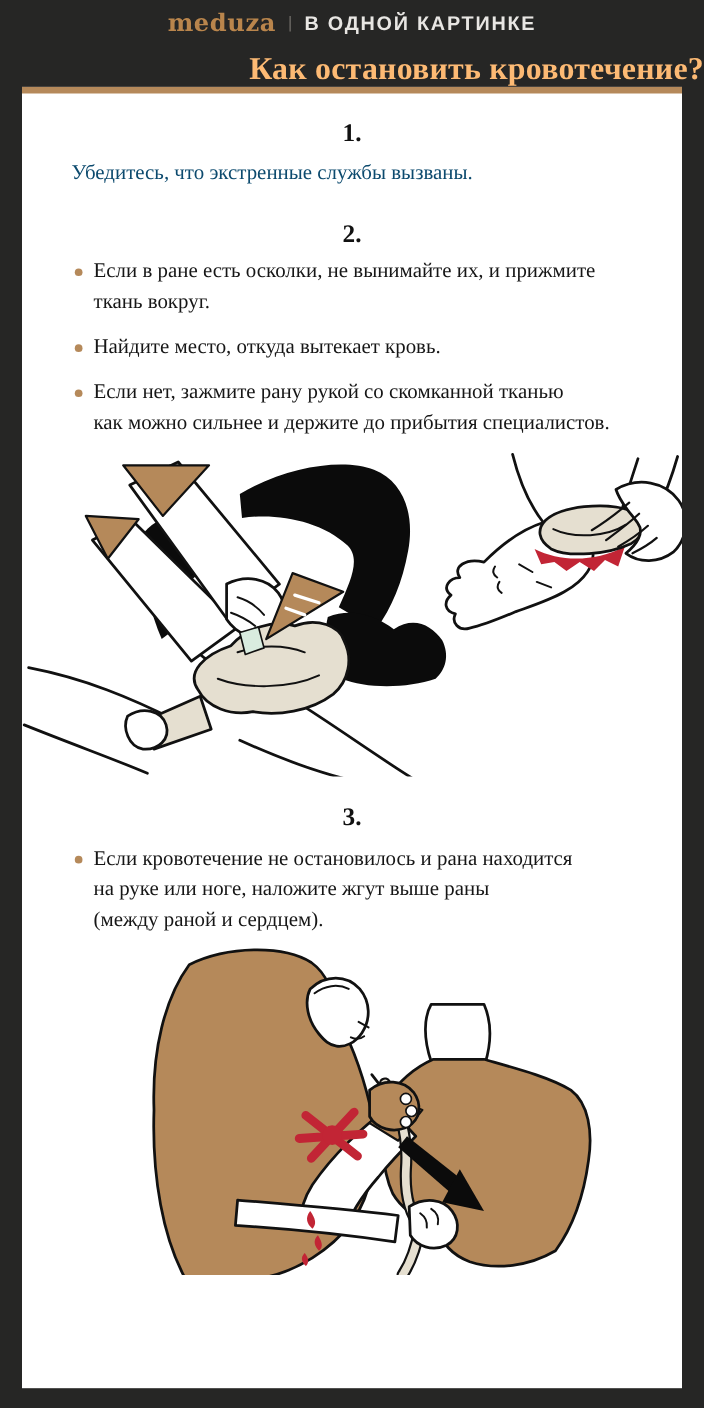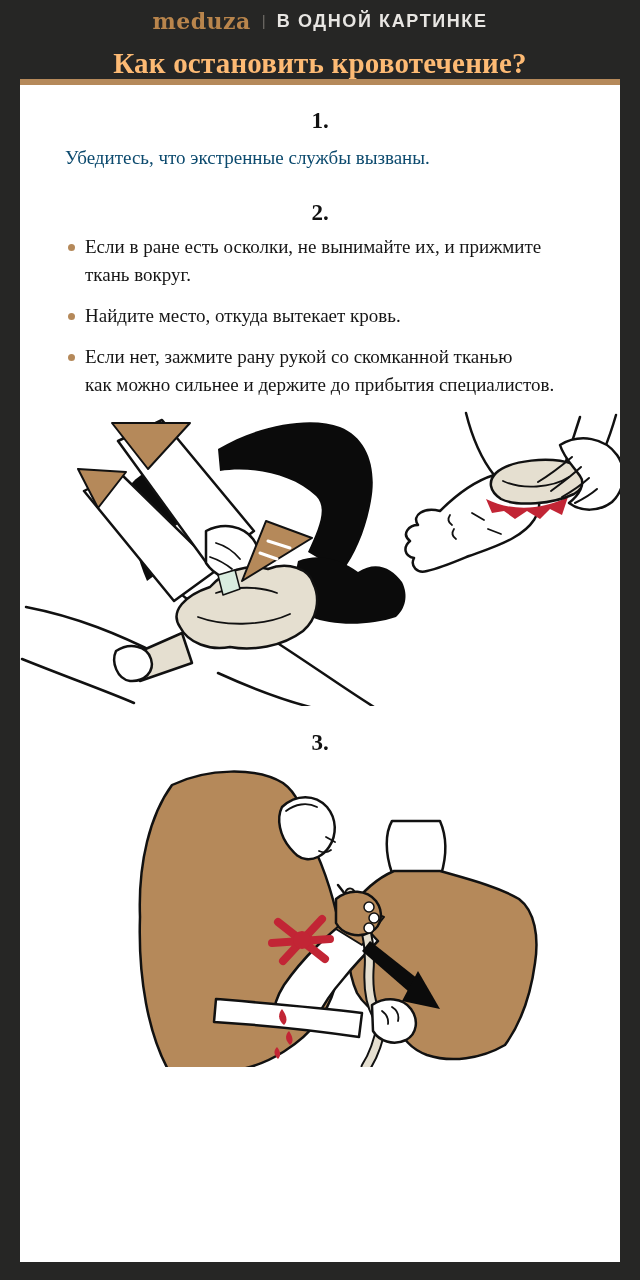--- a/index.html
+++ b/index.html
@@ -4,21 +4,21 @@
 <style>
   * { margin:0; padding:0; box-sizing:border-box; }
   html,body { width:640px; height:1280px; }
   body {
     position:relative;
     background:#262625;
     font-family:"Liberation Serif","DejaVu Serif",serif;
     overflow:hidden;
   }
   
-  .header { position:absolute; top:0; left:0; width:640px; height:79px; text-align:center; }
+  .header { position:absolute; top:0; left:0; width:640px; height:79px; text-align:right; }
   .logo-row {
     margin-top:11px;
     display:flex; align-items:center; justify-content:center; gap:11px;
     line-height:20px;
   }
   .logo {
     color:#b9854c; font-size:22px; font-weight:bold;
     font-family:"DejaVu Serif",serif; letter-spacing:0.5px;
   }
   .logo-divider { color:#6e6b66; font-size:15px; font-family:"Liberation Sans",sans-serif; }
@@ -145,20 +145,26 @@
       <path d="M476,62 C490,49 530,45 553,53 C567,59 567,76 554,83 C533,93 497,96 481,88 C469,80 468,70 476,62 Z" fill="#e5dfd0" stroke="#111" stroke-width="2.5"></path>
       <path d="M483,70 C502,79 532,77 549,66" fill="none" stroke="#111" stroke-width="1.8"></path>
 
       <path d="M540,34 C560,22 585,27 597,44 C607,58 605,79 592,91 C579,101 561,101 549,92 C559,84 566,73 560,65 C554,56 544,47 540,34 Z" fill="#ffffff" stroke="#111" stroke-width="2.5"></path>
       <path d="M552,46 C539,57 528,65 518,71 M561,56 C549,67 539,74 531,80 M569,67 C559,76 549,82 542,86 M577,78 C569,85 561,89 555,92" fill="none" stroke="#111" stroke-width="2"></path>
     </g>
   </svg>
 
   <div class="step-number n3">3.</div>
   <ul class="bullets b3">
+    <li>
+      <span class="dot"></span>
+      <span class="b-text">Если кровотечение не остановилось и рана находится
+на руке или ноге, наложите жгут выше раны
+(между раной и сердцем).</span>
+    </li>
   </ul>
 
   <svg class="illu illu2" width="600" height="300" viewBox="0 0 600 300">
     <g stroke-linecap="round" stroke-linejoin="round">
 
       <g>
         <path d="M152,18 C187,1 237,0 263,16 C277,26 284,44 285,62 C301,92 313,128 319,158 C324,190 318,226 300,252 C280,278 250,296 222,302 L150,306 C128,268 118,210 120,150 C118,96 130,48 152,18 Z" fill="#b5895a" stroke="#111" stroke-width="2.5"></path>
 
         <path d="M262,40 C276,27 295,27 307,40 C317,52 317,68 309,80 C303,89 294,93 286,92 C279,91 275,87 270,81 C260,69 256,52 262,40 Z" fill="#ffffff" stroke="#111" stroke-width="2.5"></path>
         <path d="M306,70 l9,5 M299,84 q7,3 12,-1 M266,44 C275,37 287,35 297,40" fill="none" stroke="#111" stroke-width="1.8"></path>

